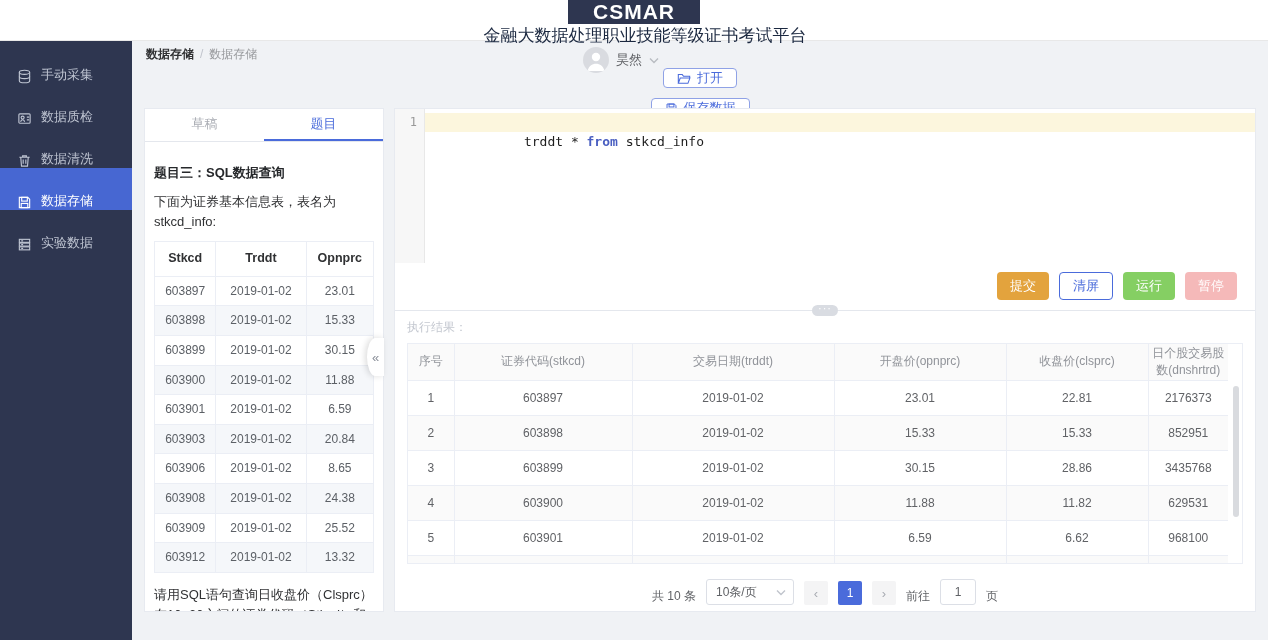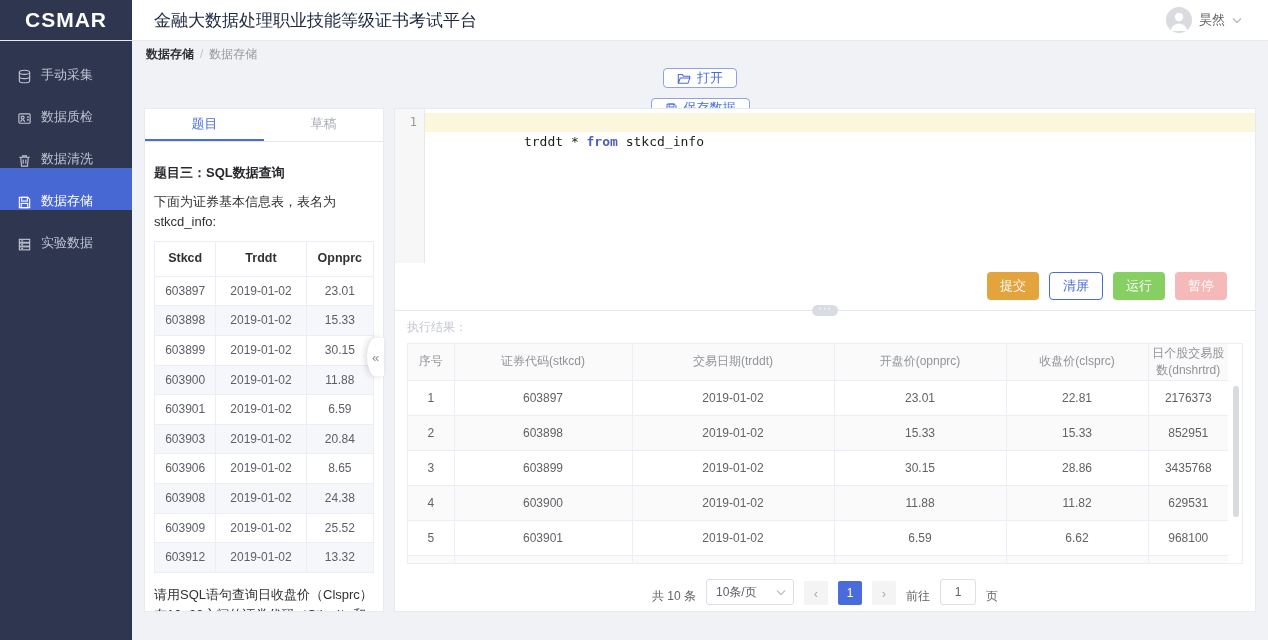--- a/index.html
+++ b/index.html
@@ -1,21 +1,21 @@
 <!DOCTYPE html>
 <html style="--accent: #4a6bdb; --sidebar-bg: #2e3650; --sidebar-active: #4767d2; --submit-orange: #e3a33d; --run-green: #85cf63; --pause-pink: #f5b9b9; --keyword-blue: #4a5fc1; --line-highlight: #fcf6dd;"><head>
 <meta charset="utf-8">
 <style>
   * { margin:0; padding:0; box-sizing:border-box; }
   html,body { width:1268px; height:640px; overflow:hidden;
     font-family:"Liberation Sans","DejaVu Sans",sans-serif; background:#f0f2f5; color:#303133; }
 
   
   .header { position:absolute; top:0; left:0; right:0; height:40px; background:#fff;
-    display:flex; align-items:center; z-index:20; box-shadow:0 1px 0 #e8e8e8; }
+    display:flex; align-items:center; z-index:20; box-shadow:0 1px 0 #e8e8e8;flex-direction:column; }
   .logo-block { width:132px; height:40px; background:var(--sidebar-bg,#2e3650);
     color:#fff; display:flex; align-items:center; justify-content:center;
     font-weight:bold; font-size:21px; letter-spacing:1px; }
   .app-title { font-size:17px; color:#1b2840; padding-left:22px; flex:1; }
   .user-area { display:flex; align-items:center; gap:7px; padding-right:26px; cursor:pointer; }
   .avatar { width:26px; height:26px; border-radius:50%; background:#d9dbe0; overflow:hidden;
     display:flex; align-items:flex-end; justify-content:center; }
   .user-name { font-size:13px; color:#606266; }
   .caret { color:#b9bcc2; font-size:10px; }
 
@@ -72,21 +72,21 @@
     font-size:13px; flex:0 0 auto; }
   .gutter { width:30px; background:#f7f7f7; border-right:1px solid #e8e8e8; color:#999;
     text-align:right; padding:4px 7px 0 0; }
   .gutter .ln { height:19px; line-height:19px; font-size:12px; }
   .code-area { flex:1; padding-top:4px; }
   .code-line { height:19px; line-height:19px; padding-left:5px; white-space:pre; }
   .code-line.active { background:var(--line-highlight,#fcf6dd); }
   .tok { white-space:pre; color:#1d1d1d; }
   .tok.kw { color:var(--keyword-blue,#4a5fc1); font-weight:bold; }
 
-  .actions { display:flex; justify-content:flex-end; gap:10px; padding:9px 28px 10px; flex:0 0 auto;align-items:center; }
+  .actions { display:flex; justify-content:flex-end; gap:10px; padding:9px 18px 10px; flex:0 0 auto;align-items:center; }
   .btn { height:28px; padding:0 13px; border:none; border-radius:4px; font-size:13px;
     color:#fff; cursor:pointer; font-family:inherit; }
   .btn-submit { background:var(--submit-orange,#e3a33d); }
   .btn-clear { background:#fff; border:1px solid var(--accent,#4a6bdb); color:var(--accent,#4a6bdb); }
   .btn-run { background:var(--run-green,#85cf63); }
   .btn-pause { background:var(--pause-pink,#f5b9b9); cursor:not-allowed; }
 
   .splitter { position:relative; border-top:1px solid #e4e7ed; flex:0 0 auto; }
   .split-handle { position:absolute; left:50%; top:-6px; transform:translateX(-50%);
     width:26px; height:11px; border-radius:6px; background:#d9dce2; color:#fff;
@@ -219,22 +219,22 @@
           <polyline points="5.2,8 7.2,10 10.8,6"></polyline>
       </svg>
       <span>结束练习</span>
     </button>
   </div>
 
   <div class="content">
 
     <div class="q-panel">
       <div class="tabs">
+        <div class="tab">草稿</div>
         <div class="tab active">题目</div>
-        <div class="tab">草稿</div>
       </div>
       <div class="q-body">
         <div class="q-title">题目三：SQL数据查询</div>
         <div class="q-intro">下面为证券基本信息表，表名为stkcd_info:</div>
         <table class="mini-table">
           <thead>
             <tr>
               <th>Stkcd</th>
               <th>Trddt</th>
               <th>Opnprc</th>

